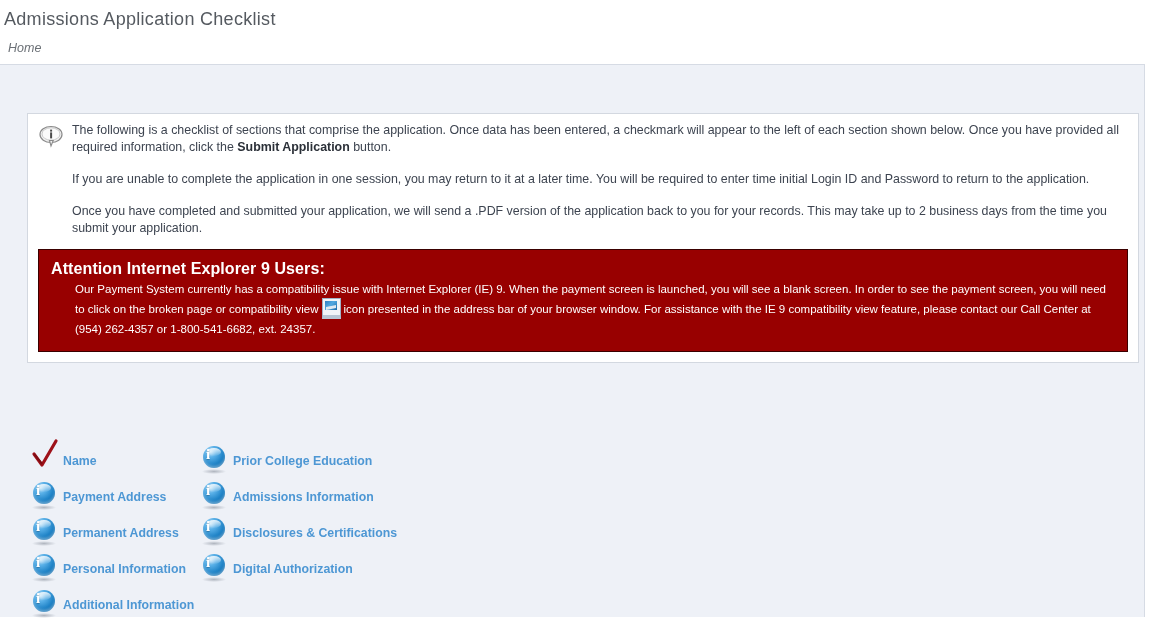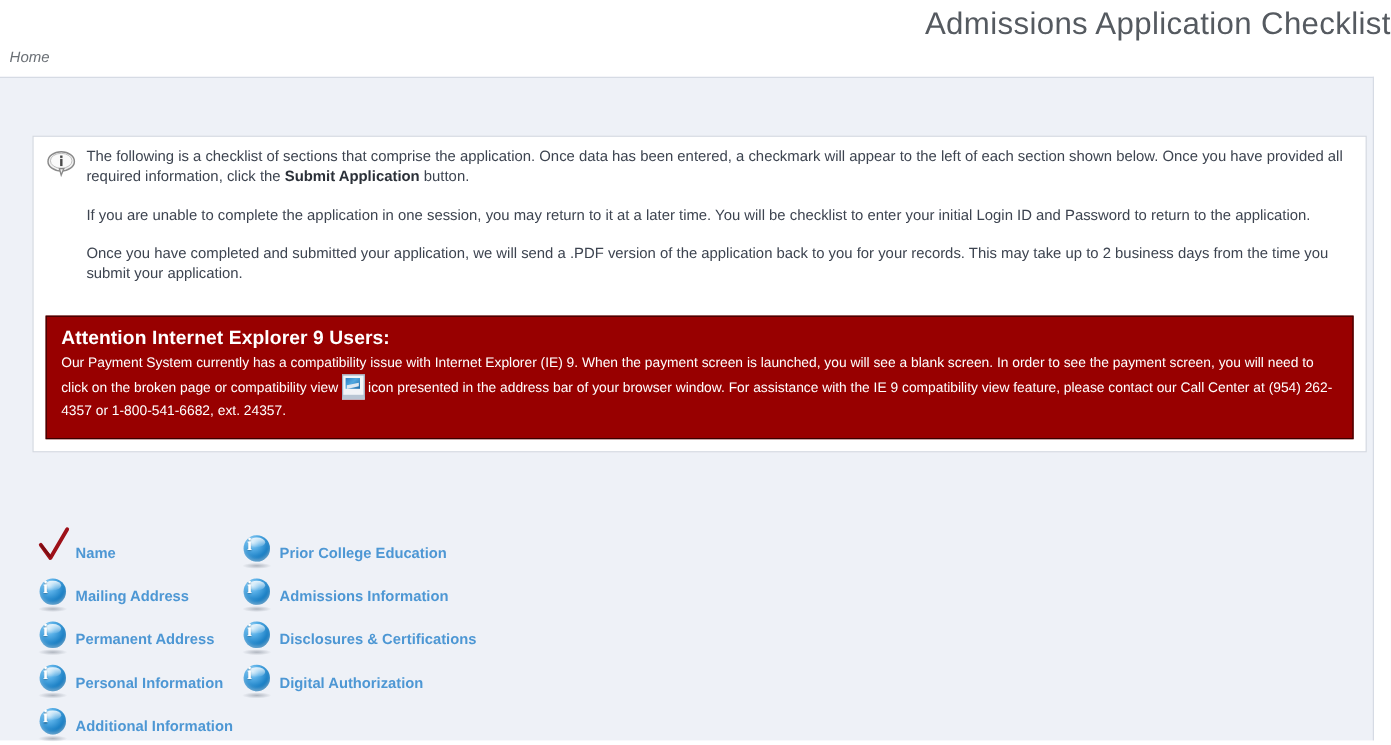--- a/index.html
+++ b/index.html
@@ -15,29 +15,28 @@
     color: #333333;
     overflow: hidden;
   }
 
   
   #page-header {
     background: #ffffff;
     padding: 0;
   }
   #page-title {
-    font-size: 26px;
+    font-size: 18px;
     font-weight: 400;
     color: #555a60;
     letter-spacing: 0.3px;
     margin: 0;
     padding: 4px 0 2px 4px;
     line-height: 30px;
     font-family: "Liberation Sans", sans-serif;
-    text-align: right;
   }
   #breadcrumb {
     padding: 4px 0 8px 8px;
     font-size: 12.5px;
     color: #6b7076;
     line-height: 16px;
     font-style: italic;
   }
   #breadcrumb a {
     color: #6b7076;
@@ -79,40 +78,40 @@
   #info-text {
     flex: 1 1 auto;
     padding-left: 4px;
     font-size: 12.4px;
     color: #3d4450;
     line-height: 17px;
   }
   #info-text p {
     margin: 0 0 15px 0;
   }
-  #info-text p:last-child { margin-bottom: 22px; }
+  #info-text p:last-child { margin-bottom: 8px; }
   #info-text b { font-weight: bold; color: #2b3038; }
 
   
   #ie-alert {
     background: #980000;
     border: 1px solid #3a0000;
     color: #ffffff;
     margin: 4px 0 0 0;
     padding: 9px 12px 12px 12px;
     font-size: 11.5px;
     line-height: 19px;
   }
   #ie-alert-title {
     font-weight: bold;
     font-size: 16px;
     margin-bottom: 2px;
     letter-spacing: 0.1px;
   }
-  #ie-alert-body { font-size: 11.5px; }
+  #ie-alert-body { font-size: 11.5px; margin-left: 24px; }
   .ie-compat-icon {
     display: inline-block;
     vertical-align: middle;
     width: 19px;
     height: 21px;
     background: #f2f4f7;
     border: 1px solid #9fb3c8;
     border-bottom: 4px solid #b9c6d4;
     box-sizing: border-box;
     position: relative;
@@ -234,21 +233,21 @@
           <ellipse cx="13" cy="10" rx="9" ry="6.2" fill="#fafafa" stroke="#b5b5b5" stroke-width="0.7"></ellipse>
           <path d="M11.5 16.5 L13 22 L15.2 16.5 Z" fill="#f2f2f2" stroke="#8a8a8a" stroke-width="1.1"></path>
           <rect x="12.1" y="5.6" width="2" height="2" fill="#4a4a4a"></rect>
           <rect x="12.1" y="8.4" width="2" height="6" fill="#4a4a4a"></rect>
         </svg>
       </div>
       <div id="info-text">
         <p>
           <span>The following is a checklist of sections that comprise the application. Once data has been entered, a checkmark will appear to the left of each section shown below. Once you have provided all required information, click the </span><b>Submit Application</b><span> button.</span>
         </p>
-        <p>If you are unable to complete the application in one session, you may return to it at a later time. You will be checklist to enter your initial Login ID and Password to return to the application.</p>
+        <p>If you are unable to complete the application in one session, you may return to it at a later time. You will be required to enter time initial Login ID and Password to return to the application.</p>
         <p>Once you have completed and submitted your application, we will send a .PDF version of the application back to you for your records. This may take up to 2 business days from the time you submit your application.</p>
       </div>
     </div>
 
     <div id="ie-alert">
       <div id="ie-alert-title">Attention Internet Explorer 9 Users:</div>
       <div id="ie-alert-body">
         <span>Our Payment System currently has a compatibility issue with Internet Explorer (IE) 9. When the payment screen is launched, you will see a blank screen. In order to see the payment screen, you will need to click on the broken page or compatibility view</span><span class="ie-compat-icon"></span><span>icon presented in the address bar of your browser window. For assistance with the IE 9 compatibility view feature, please contact our Call Center at (954) 262-4357 or 1-800-541-6682, ext. 24357.</span>
       </div>
     </div>
@@ -268,21 +267,21 @@
           </span>
           <span class="check-label">Name</span>
         </div>
 
         <div class="check-item">
           <span class="check-icon-wrap">
             <span class="ball-shadow"></span>
               <span class="ball"></span>
               <span class="ball-i">i</span>
           </span>
-          <span class="check-label">Mailing Address</span>
+          <span class="check-label">Payment Address</span>
         </div>
 
         <div class="check-item">
           <span class="check-icon-wrap">
             <span class="ball-shadow"></span>
               <span class="ball"></span>
               <span class="ball-i">i</span>
           </span>
           <span class="check-label">Permanent Address</span>
         </div>

